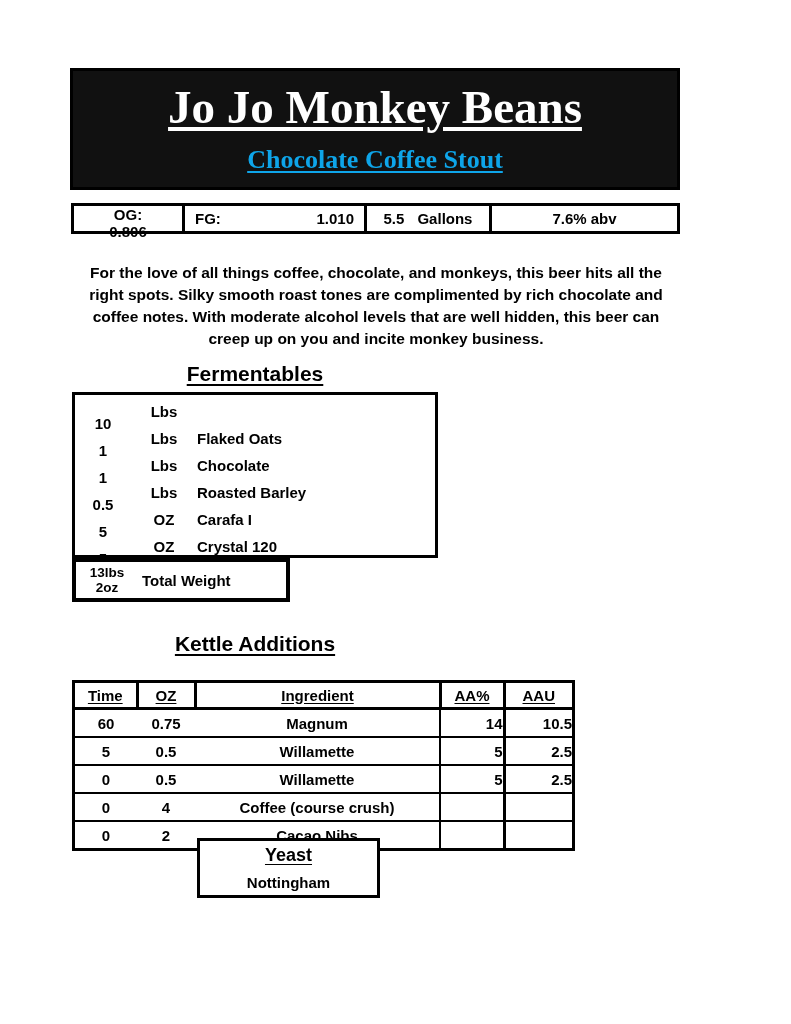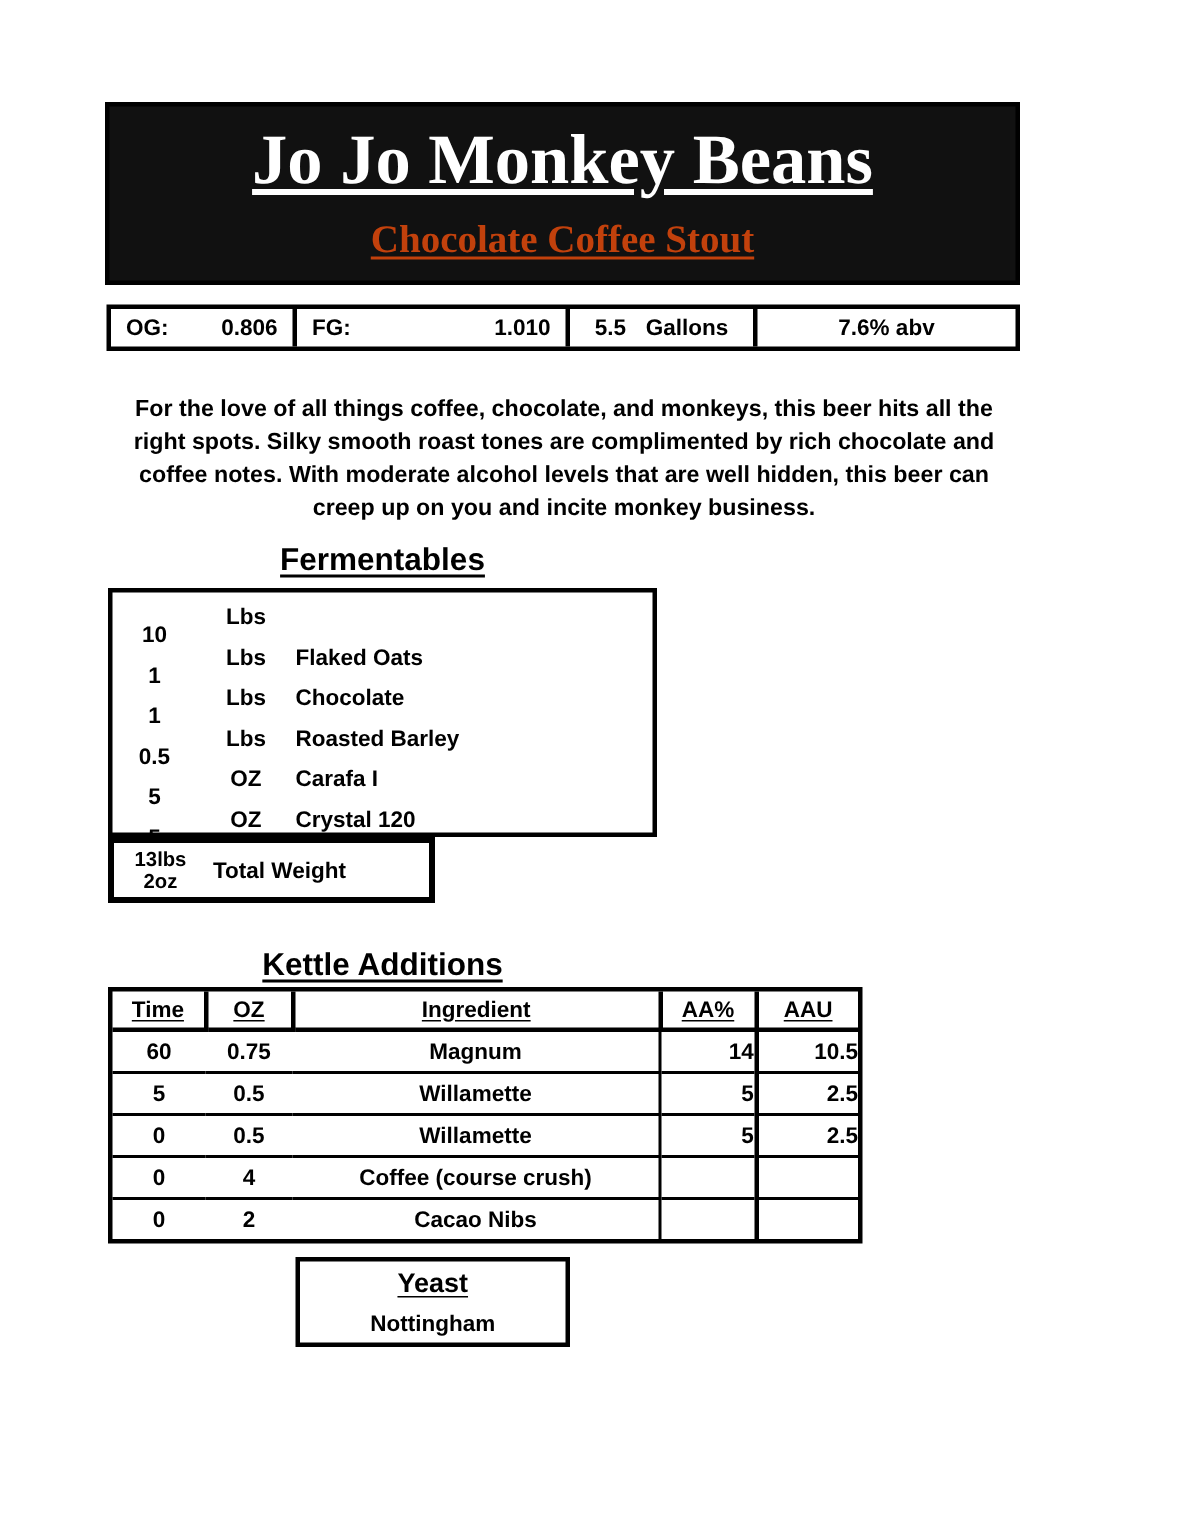--- a/index.html
+++ b/index.html
@@ -39,21 +39,21 @@
     color: #ffffff;
     text-decoration: underline;
     text-underline-offset: 4px;
     letter-spacing: 0px;
     white-space: nowrap;
   }
   .banner-sub {
     font-family: "Liberation Serif", serif;
     font-weight: bold;
     font-size: 26px;
-    color: #c2410c;
+    color: #0ea5e9;
     text-decoration: underline;
     text-underline-offset: 3px;
     margin-top: 12px;
     white-space: nowrap;
   }
 
   
   .stats {
     position: absolute;
     left: 71px;
@@ -68,21 +68,21 @@
   .stat-cell {
     box-sizing: border-box;
     display: flex;
     align-items: center;
     font-size: 15px;
     font-weight: bold;
     border-right: 3px solid #000000;
     padding: 0 10px;
   }
   .stat-cell:last-child { border-right: none; }
-  .stat-cell.c1 { width: 124px; justify-content: space-between; }
+  .stat-cell.c1 { width: 111px; justify-content: space-between; flex-direction: column; }
   .stat-cell.c2 { width: 182px; justify-content: space-between; }
   .stat-cell.c3 { width: 125px; justify-content: space-around; }
   .stat-cell.c4 { flex: 1; justify-content: center; }
 
   
   .description {
     position: absolute;
     left: 76px;
     top: 262px;
     width: 600px;
@@ -151,21 +151,21 @@
   .total-label {
     font-size: 15px;
     font-weight: bold;
     padding-left: 4px;
   }
 
   
   .kettle {
     position: absolute;
     left: 72px;
-    top: 658px;
+    top: 680px;
     width: 503px;
     border: 3px solid #000000;
     box-sizing: border-box;
     background: #ffffff;
     border-collapse: collapse;
   }
   .kettle table {
     width: 100%;
     border-collapse: collapse;
     table-layout: fixed;

